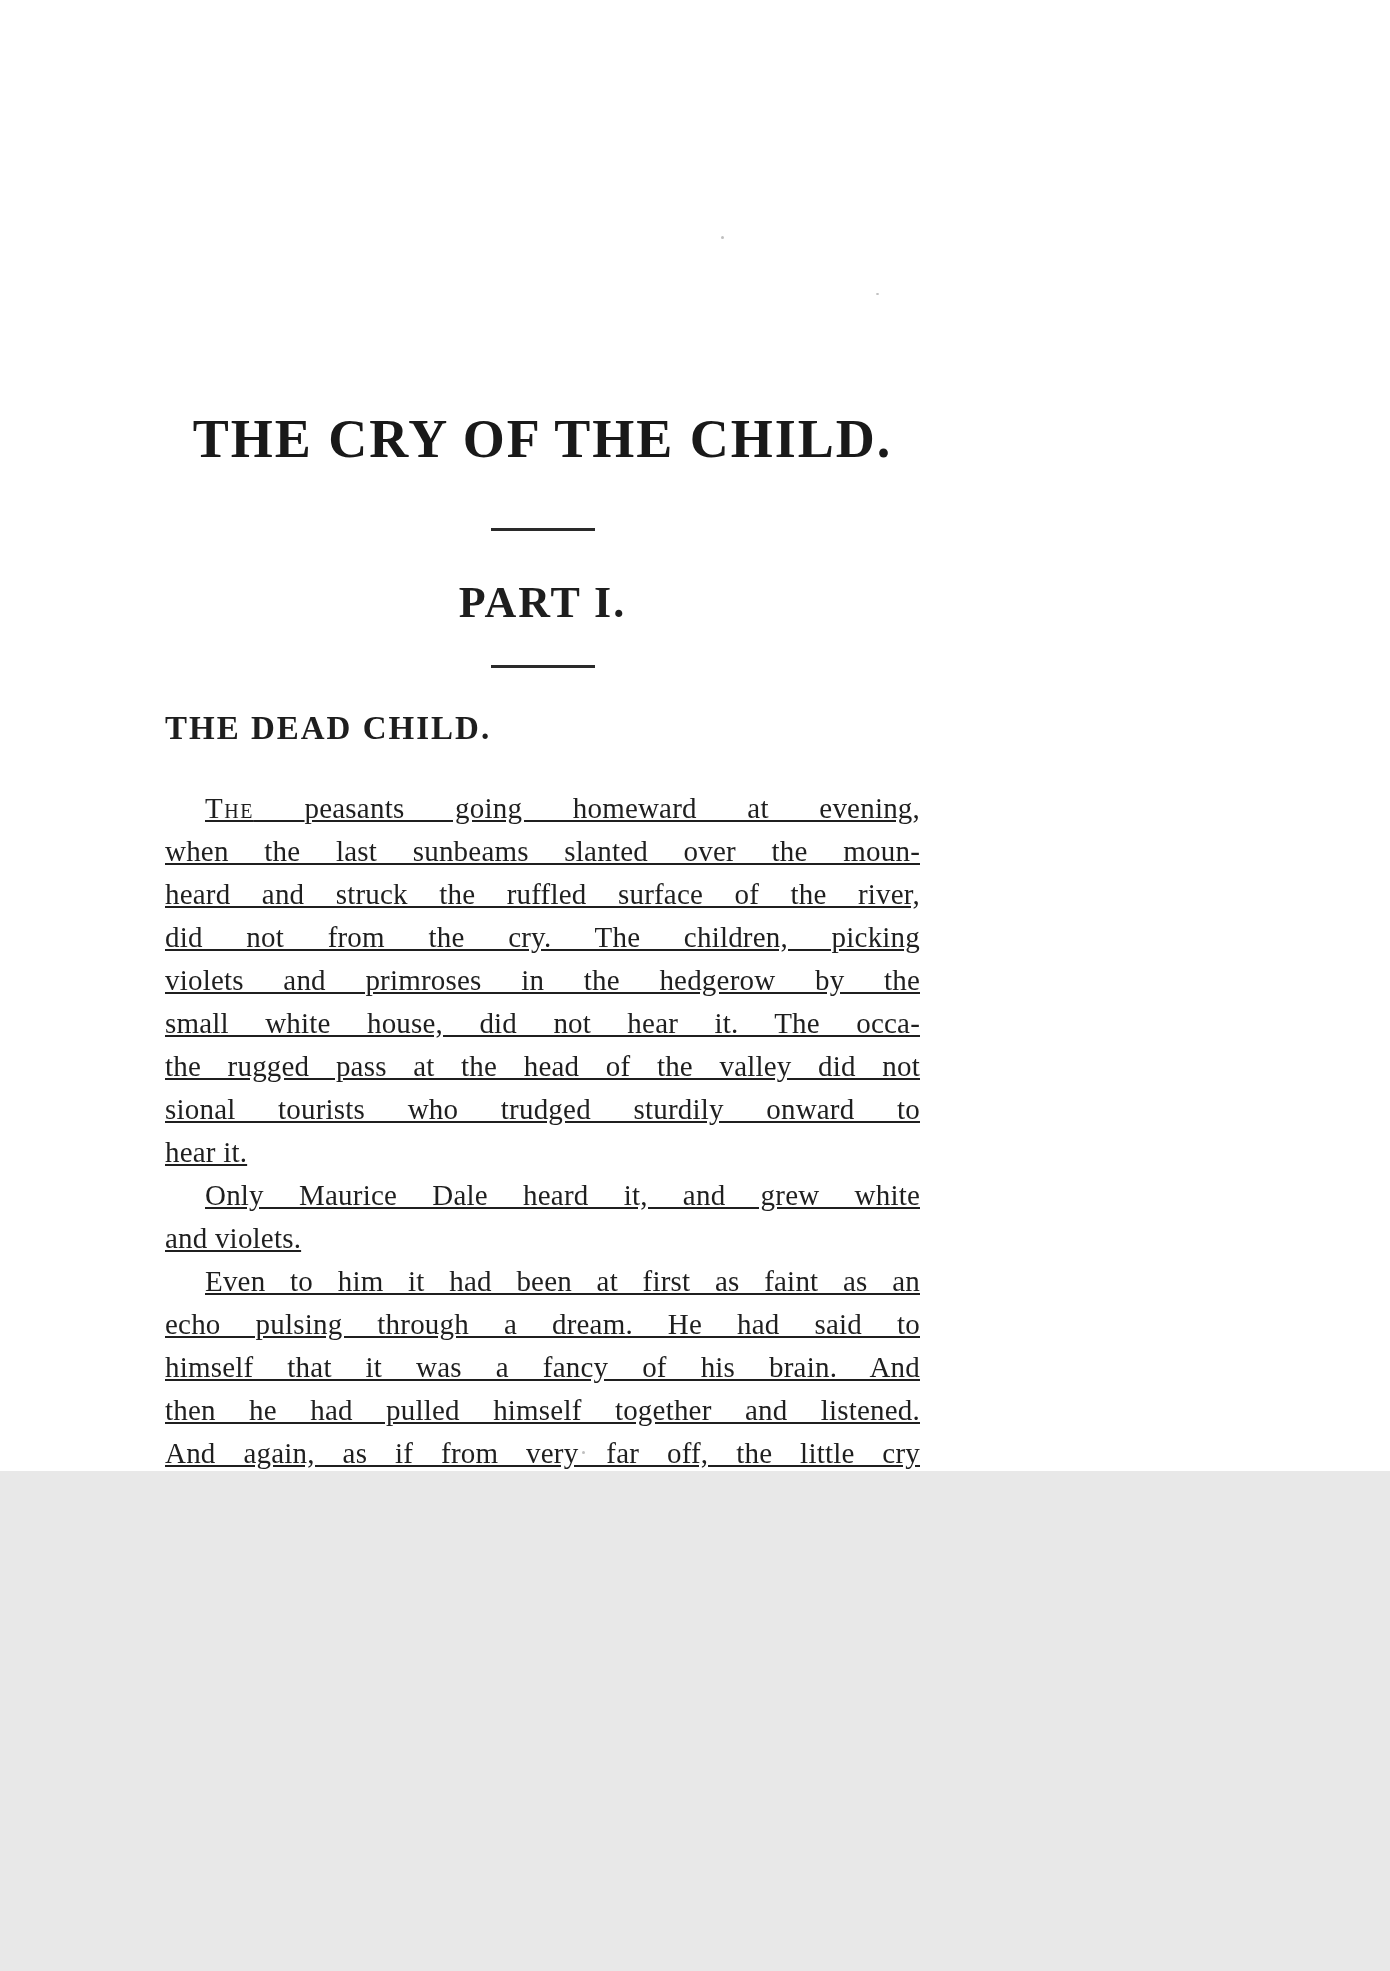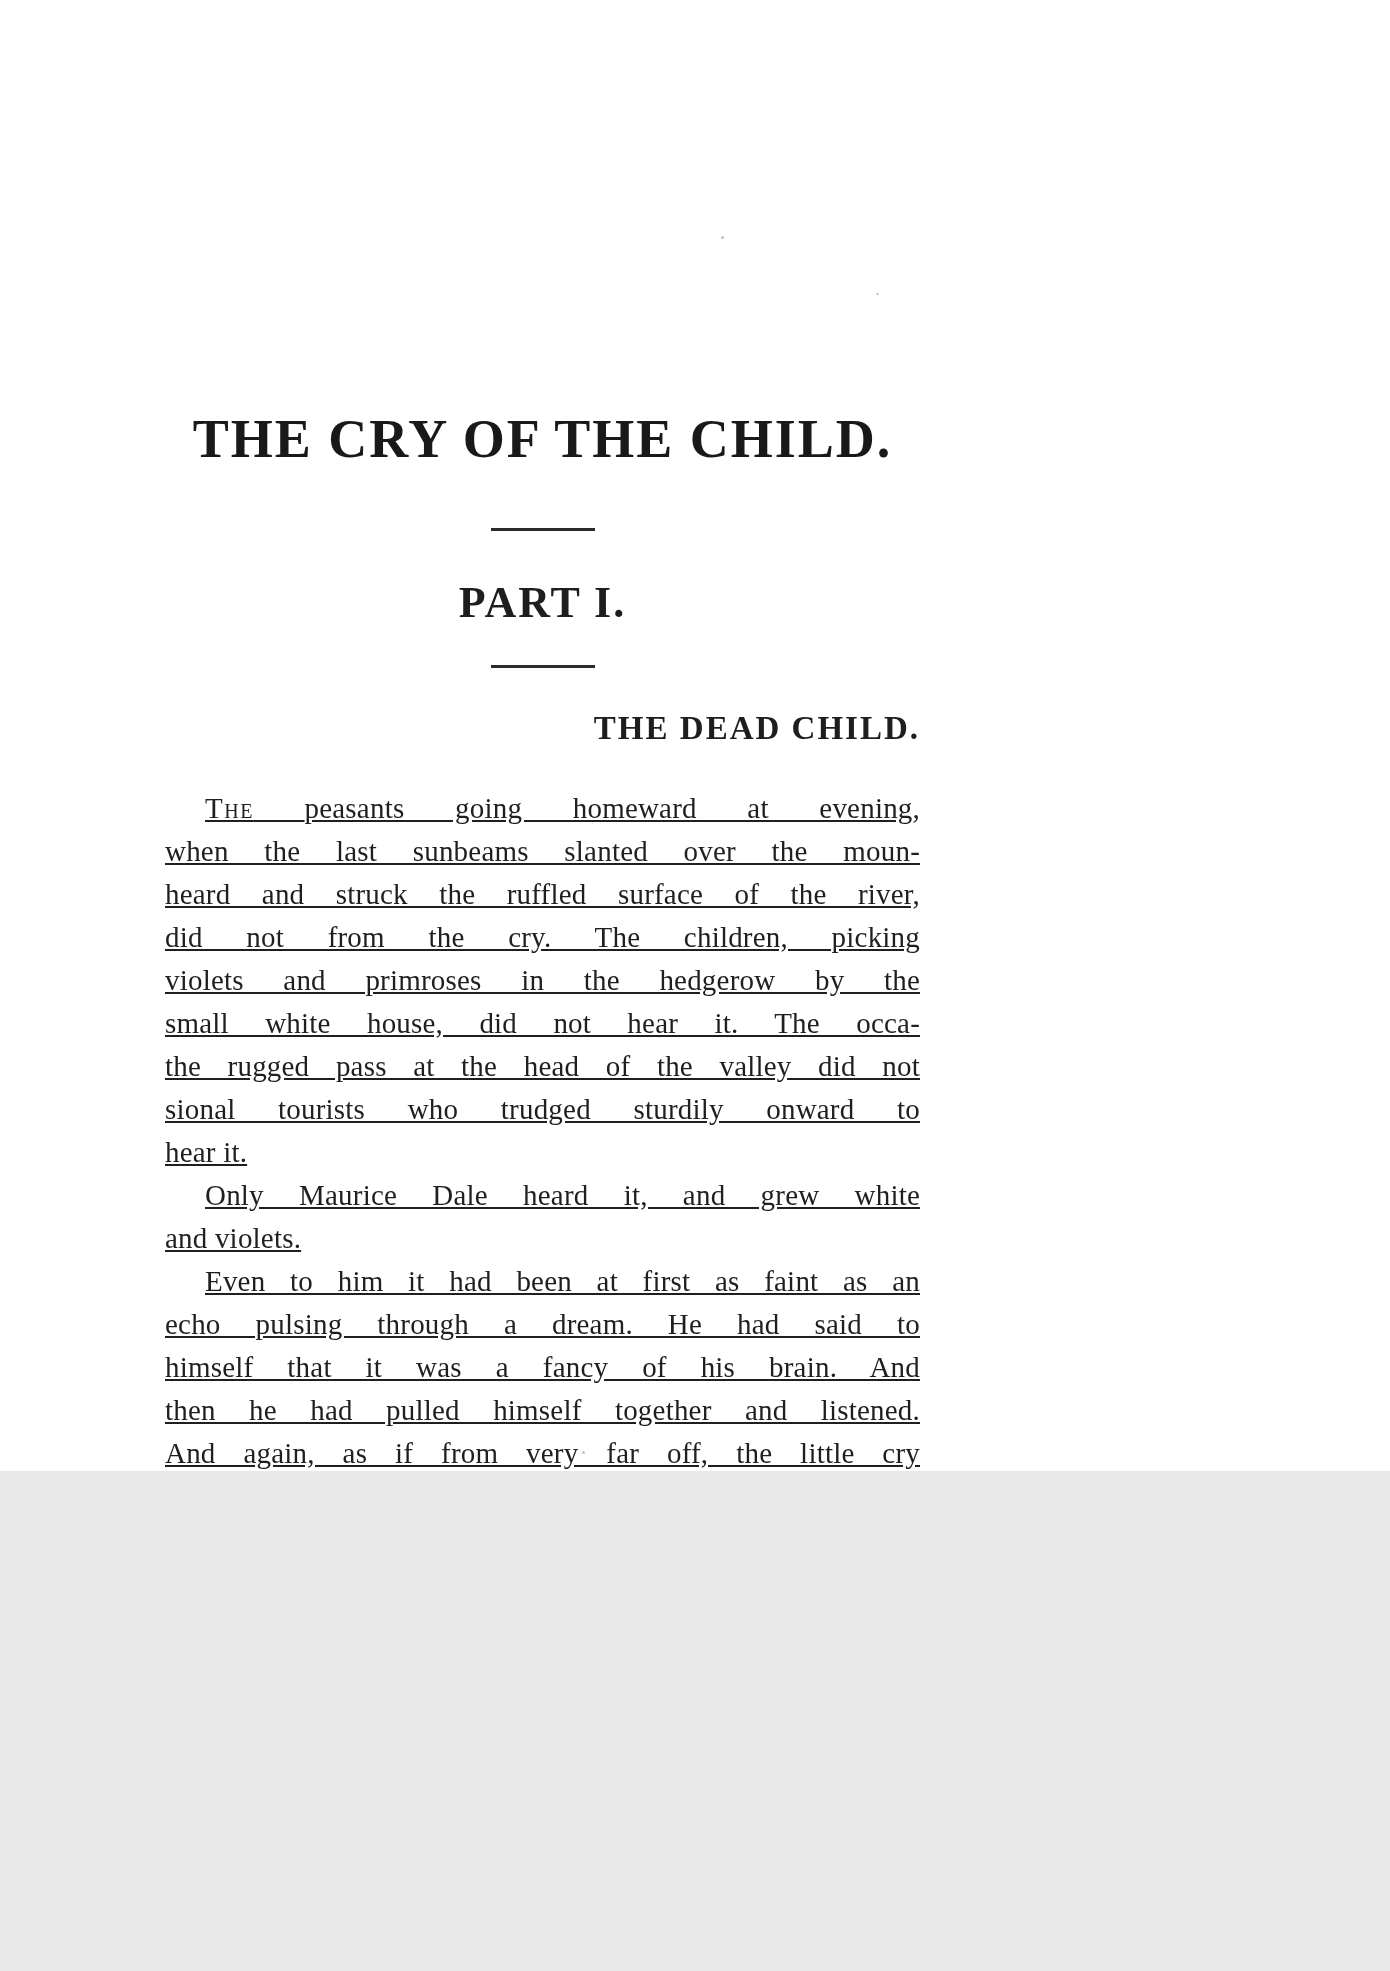--- a/index.html
+++ b/index.html
@@ -43,21 +43,21 @@
     margin: 48px 0 0 0;
     text-align: center;
     font-size: 44px;
     font-weight: 600;
     letter-spacing: 2px;
     line-height: 1.1;
     color: #1e1e1e;
   }
   .section {
     margin: 42px 0 0 0;
-    text-align: right;
+    text-align: left;
     font-size: 33px;
     font-weight: 600;
     letter-spacing: 2px;
     line-height: 1.1;
     color: #1e1e1e;
   }
   .bodytext {
     margin-top: 40px;
     font-size: 29px;
     line-height: 43px;

